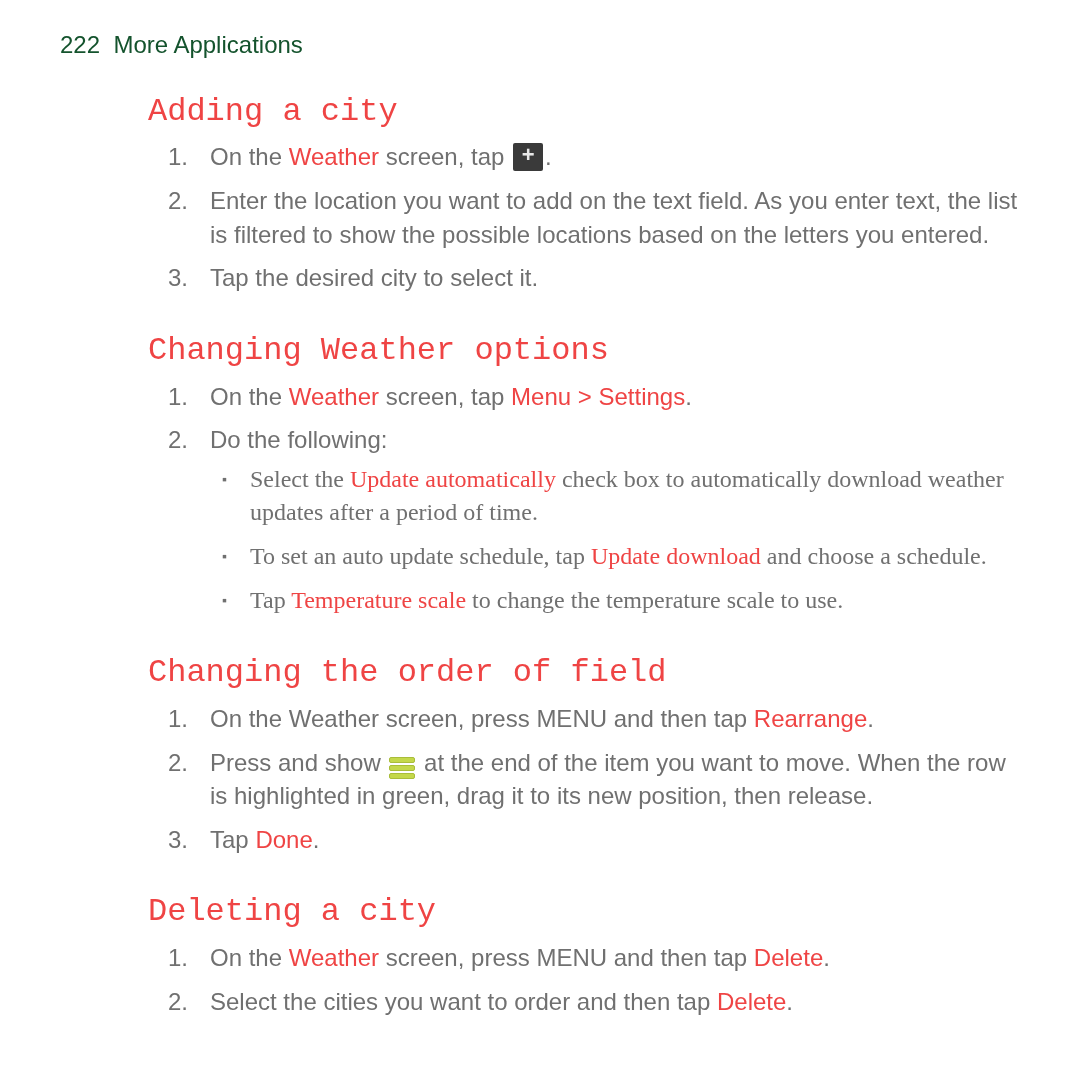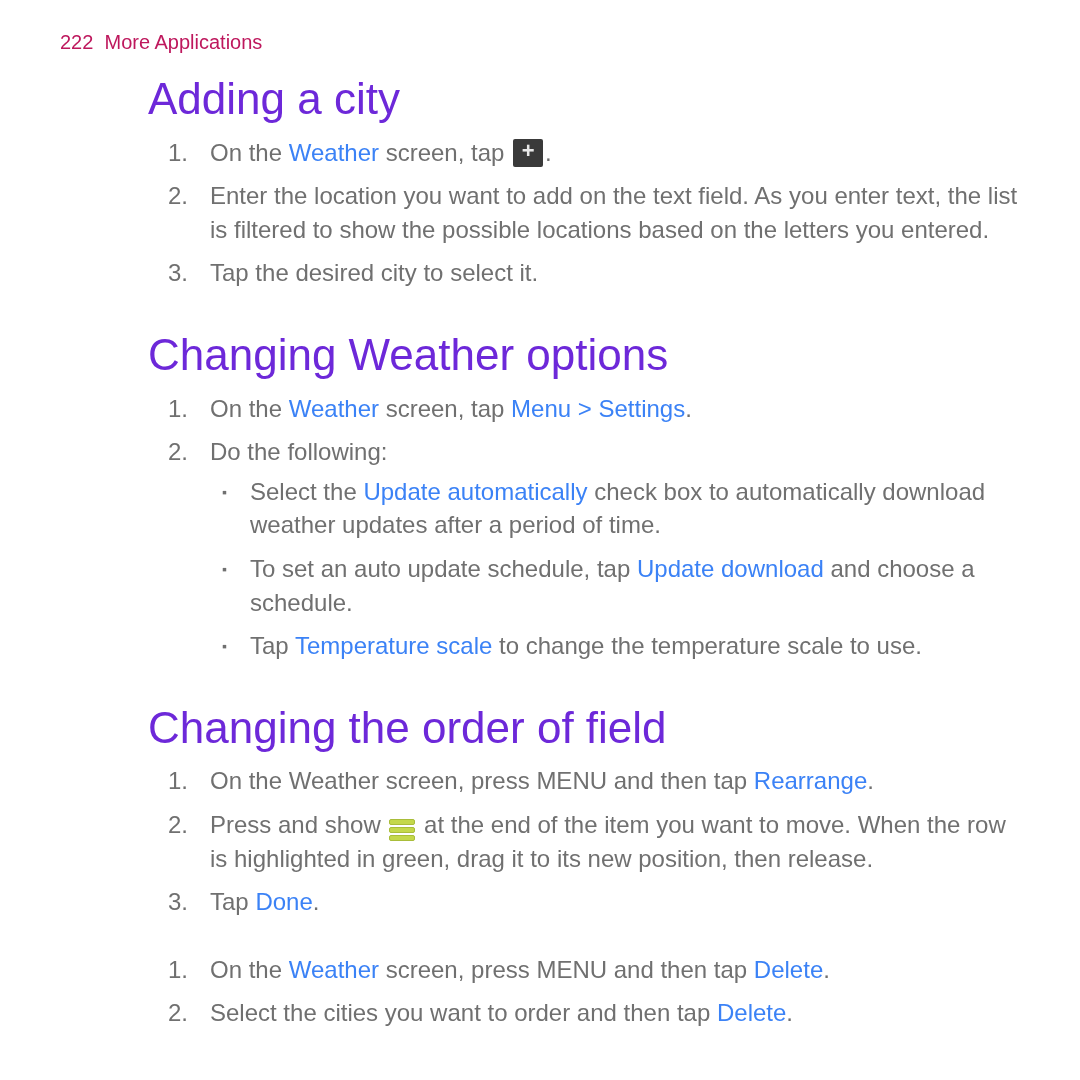--- a/index.html
+++ b/index.html
@@ -10,32 +10,33 @@
     background: #ffffff;
     font-family: "Segoe UI", "Helvetica Neue", Arial, sans-serif;
     color: #707070;
     font-size: 24px;
     line-height: 1.4;
   }
   .page {
     padding: 28px 60px 40px 60px;
   }
   .page-header {
-    font-size: 20px;
-    color: #be185d;
-    margin-bottom: 12px;
+    font-size: 24px;
+    color: #14532d;
+    margin-bottom: 28px;
   }
   .section {
     margin-bottom: 34px;
   }
   .section-title {
-    font-size: 44px;
-    color: #6d28d9;
+    font-size: 32px;
+    color: #ef4444;
     margin: 0 0 6px 88px;
     font-weight: 400;
+    font-family: Liberation Mono, monospace;
   }
   ol.steps {
     list-style: none;
     margin: 0 0 0 0;
     padding: 0;
   }
   ol.steps > li {
     position: relative;
     padding-left: 150px;
     margin-bottom: 10px;
@@ -48,32 +49,33 @@
   }
   ul.bullets {
     list-style: none;
     margin: 6px 0 0 0;
     padding: 0;
   }
   ul.bullets > li {
     position: relative;
     padding-left: 40px;
     margin-bottom: 10px;
+    font-family: Liberation Serif, serif;
   }
   ul.bullets > li::before {
     content: "▪";
     position: absolute;
     left: 12px;
     top: 0;
     color: #707070;
     font-size: 14px;
     line-height: 34px;
   }
   .strong {
-    color: #3b82f6;
+    color: #ef4444;
   }
   .inline-icon {
     display: inline-block;
     vertical-align: -6px;
     margin: 0 2px;
   }
   .plus-icon {
     width: 30px;
     height: 28px;
     background: #3a3a3a;
@@ -169,20 +171,21 @@
         <span>Press and show </span><span class="inline-icon drag-icon"><span></span><span></span><span></span></span><span> at the end of the item you want to move. When the row is highlighted in green, drag it to its new position, then release.</span>
       </li>
       <li>
         <span class="num">3.</span>
         <span>Tap </span><span class="strong">Done</span><span>.</span>
       </li>
     </ol>
   </div>
 
   <div class="section">
+    <h2 class="section-title">Deleting a city</h2>
     <ol class="steps">
       <li>
         <span class="num">1.</span>
         <span>On the </span><span class="strong">Weather</span><span> screen, press MENU and then tap </span><span class="strong">Delete</span><span>.</span>
       </li>
       <li>
         <span class="num">2.</span>
         <span>Select the cities you want to order and then tap </span><span class="strong">Delete</span><span>.</span>
       </li>
     </ol>

